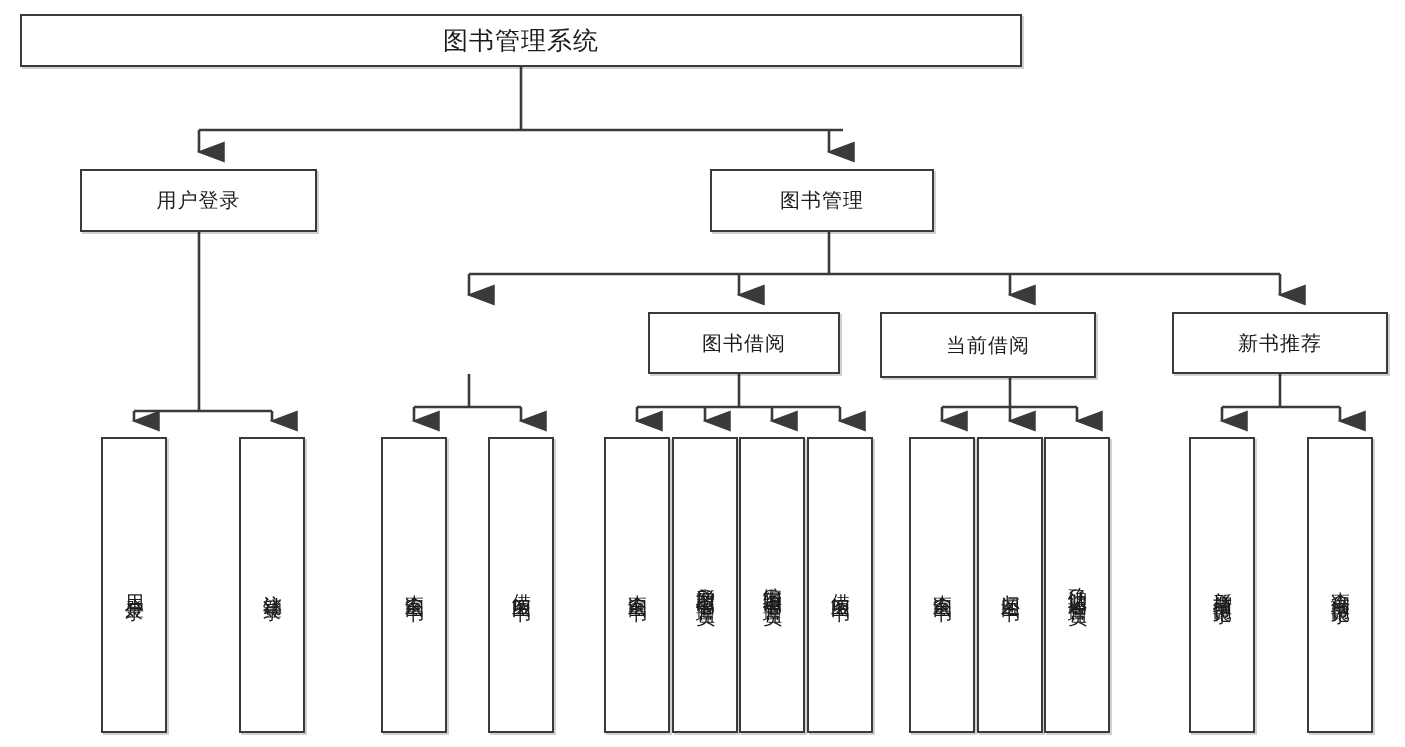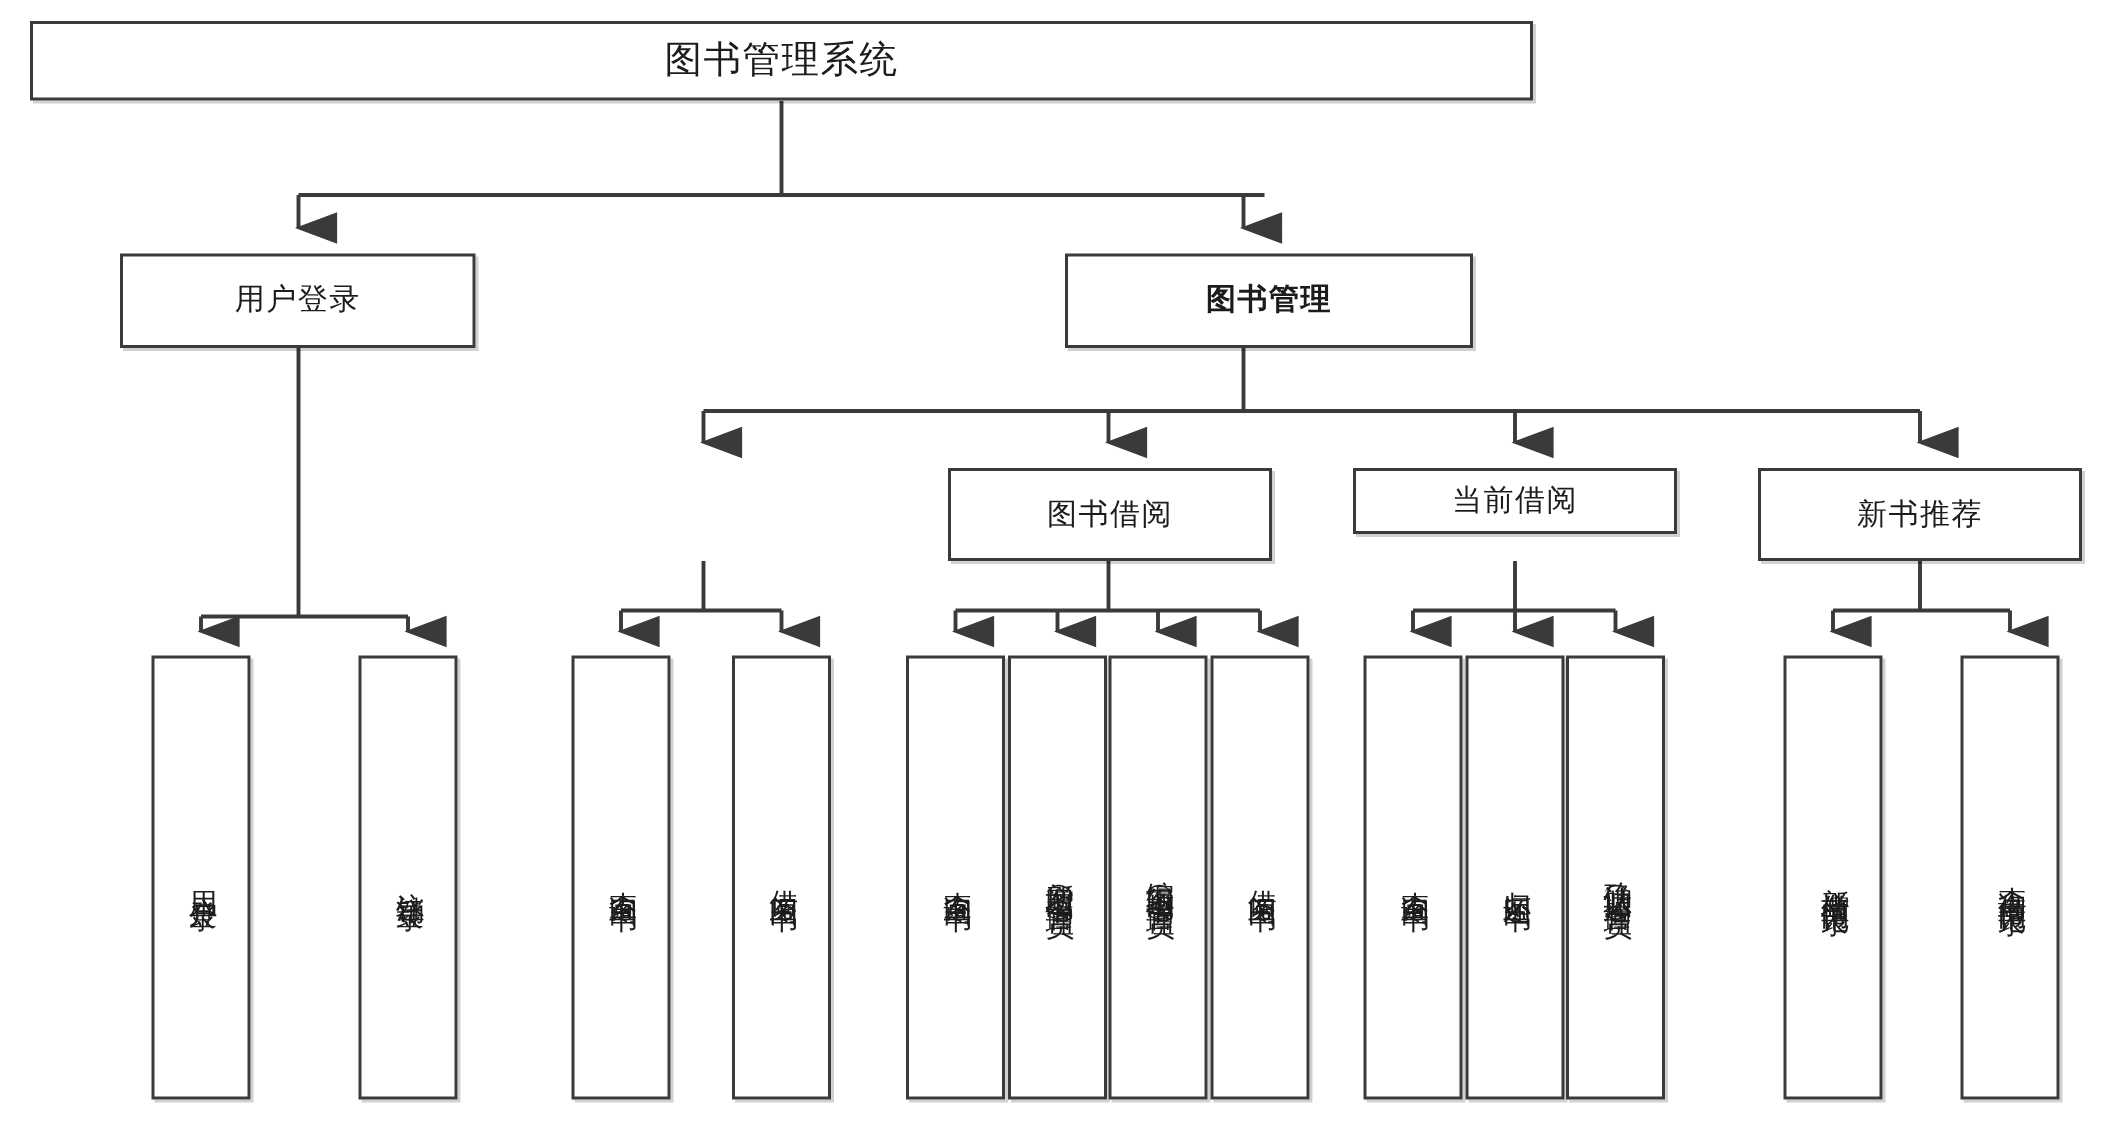--- a/index.html
+++ b/index.html
@@ -120,28 +120,28 @@
     </g>
   </svg>
 
   <div class="node root" style="left:20px; top:14px; width:1002px; height:53px;">
     <span class="node-label">图书管理系统</span>
   </div>
 
   <div class="node" style="left:80px; top:169px; width:237px; height:63px;">
     <span class="node-label">用户登录</span>
   </div>
-  <div class="node" style="left:710px; top:169px; width:272px; height:63px;font-weight:bold;">
+  <div class="node" style="left:710px; top:169px; width:224px; height:63px;">
     <span class="node-label">图书管理</span>
   </div>
 
-  <div class="node" style="left:632px; top:312px; width:216px; height:62px;">
+  <div class="node" style="left:648px; top:312px; width:192px; height:62px;">
     <span class="node-label">图书借阅</span>
   </div>
-  <div class="node" style="left:902px; top:312px; width:216px; height:44px;">
+  <div class="node" style="left:880px; top:312px; width:216px; height:66px;">
     <span class="node-label">当前借阅</span>
   </div>
   <div class="node" style="left:1172px; top:312px; width:216px; height:62px;">
     <span class="node-label">新书推荐</span>
   </div>
 
   <div class="node leaf" style="left:101px; top:437px; width:66px; height:296px;">
     <span class="node-label">用户登录</span>
   </div>
   <div class="node leaf" style="left:239px; top:437px; width:66px; height:296px;">

